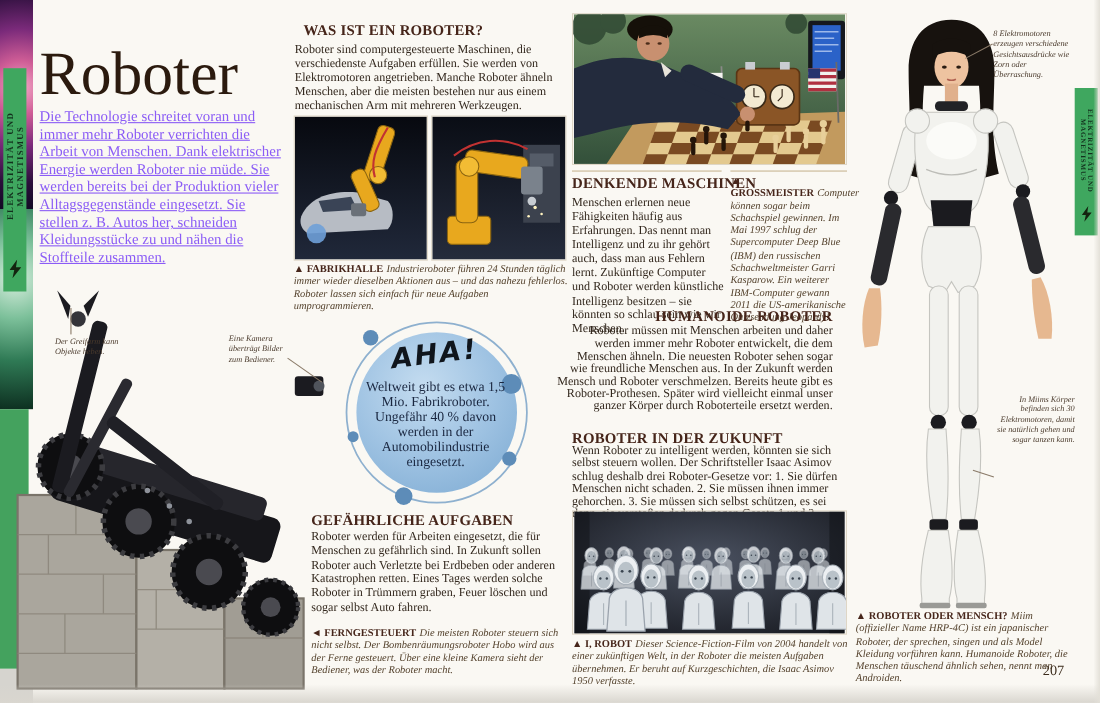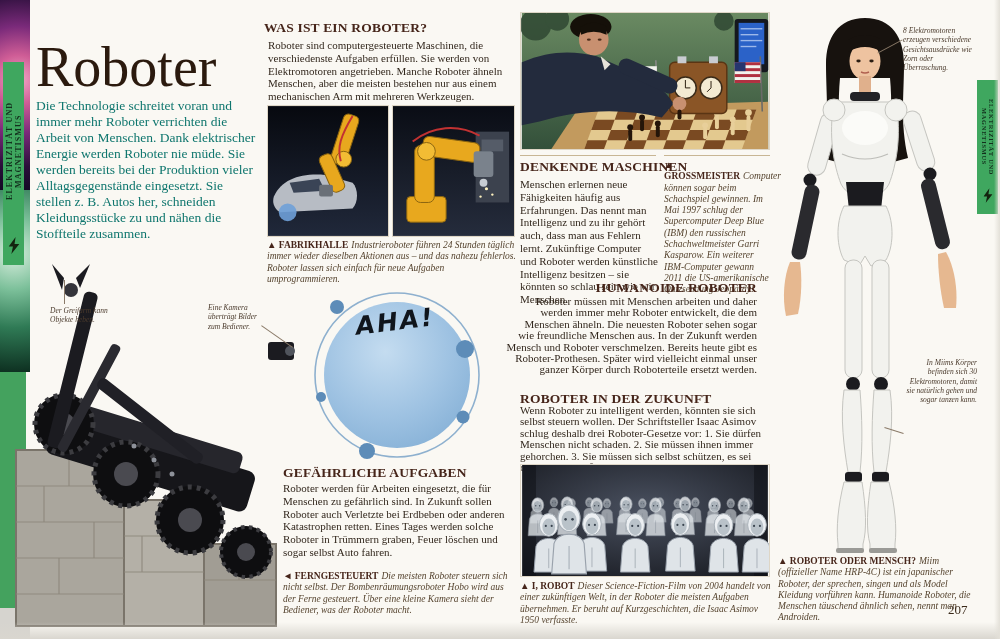--- a/index.html
+++ b/index.html
@@ -21,21 +21,21 @@
   .banner{background:#3fa75f;display:flex;flex-direction:column;align-items:center;}
   .banner-left{left:3px;top:62px;width:21px;height:203px;}
   .banner-right{left:977px;top:80px;width:21px;height:134px;}
   .vtext{writing-mode:vertical-rl;transform:rotate(180deg);font:bold 8px "Liberation Serif",serif;
     letter-spacing:1.1px;color:#13301d;margin-top:6px;height:166px;text-align:center;}
   .vtext-r{writing-mode:vertical-rl;font:bold 6.3px "Liberation Serif",serif;
     letter-spacing:.8px;color:#13301d;margin-top:5px;height:104px;text-align:center;}
   .bolt{position:absolute;bottom:7px;left:50%;transform:translateX(-50%);}
   
   .title{left:36px;top:14px;font:56px/1 "Liberation Serif",serif;color:#2b1a0e;margin-top:25px;}
-  .intro{left:36px;top:98px;width:220px;font:13.5px/16px "Liberation Serif",serif;color:#0f766e;}
+  .intro{left:36px;top:98px;width:220px;font:13.5px/16px "Liberation Serif",serif;color:#8b5cf6;text-decoration:underline;}
   .heading{font:bold 13.5px/1 "Liberation Serif",serif;color:#46251a;letter-spacing:.2px;}
   .bodytxt{font:11px/12.8px "Liberation Serif",serif;color:#33281e;}
   .cap{font:italic 9.5px/11.3px "Liberation Serif",serif;color:#55432e;}
   .cap .cl{font:bold 9.5px "Liberation Serif",serif;font-style:normal;color:#46251a;margin-right:3px;}
   .annot{font:italic 7.5px/9.3px "Liberation Serif",serif;color:#4a3a2c;}
   .leader{position:absolute;background:#8a7a68;}
   .rule{position:absolute;height:1px;background:#c8b694;}
   .photo{position:absolute;border:1px solid #ded6c6;box-sizing:border-box;}
   .pagenum{left:948px;top:602px;font:13px "Liberation Serif",serif;color:#3a2a1a;}
   
@@ -127,21 +127,21 @@
       <circle cx="140" cy="222" r="2.5"></circle>
       <circle cx="158" cy="236" r="2.5"></circle>
       <circle cx="120" cy="208" r="2.5"></circle>
     </g>
 </svg>
 <div class="abs annot" style="left:50px;top:306px;width:62px;">Der Greifarm kann Objekte heben.</div>
 <div class="leader" style="left:64px;top:280px;width:1px;height:24px;"></div>
 <div class="abs annot" style="left:208px;top:303px;width:58px;font-style:italic;">Eine Kamera überträgt Bilder zum Bediener.</div>
 <div class="leader" style="left:258px;top:336px;width:38px;height:1px;transform:rotate(35deg);"></div>
 
-<div class="abs heading" style="left:264px;top:21px;font-family:Liberation Serif, serif;">WAS IST EIN ROBOTER?</div>
+<div class="abs heading" style="left:276px;top:21px;font-family:Liberation Serif, serif;">WAS IST EIN ROBOTER?</div>
 <div class="abs bodytxt" style="left:268px;top:39px;width:250px;">Roboter sind computergesteuerte Maschinen, die verschiedenste Aufgaben erfüllen. Sie werden von Elektromotoren angetrieben. Manche Roboter ähneln Menschen, aber die meisten bestehen nur aus einem mechanischen Arm mit mehreren Werkzeugen.</div>
 
 <svg class="photo" style="left:267px;top:105px;" width="122" height="132" viewBox="0 0 122 132">
   <defs>
       <linearGradient id="fbg1" x1="0" y1="0" x2="0" y2="1">
     <stop offset="0" stop-color="#07090f"></stop>
         <stop offset="1" stop-color="#20283a"></stop>
       </linearGradient>
     </defs>
   <rect width="122" height="132" fill="url(#fbg1)"></rect>
@@ -198,20 +198,21 @@
     <circle cx="84" cy="90" r="73" fill="url(#ahag)"></circle>
     <g fill="#5d8cb8">
       <circle cx="24" cy="22" r="7"></circle>
         <circle cx="152" cy="64" r="9"></circle>
       <circle cx="150" cy="132" r="6.5"></circle>
         <circle cx="54" cy="166" r="8"></circle>
         <circle cx="8" cy="112" r="5"></circle>
     </g>
   </svg>
   <div class="aha-title">AHA!</div>
+  <div class="aha-body">Weltweit gibt es etwa 1,5 Mio. Fabrikroboter. Ungefähr 40 % davon werden in der Automobilindustrie eingesetzt.</div>
 </div>
 
 <div class="abs heading" style="left:283px;top:466px;width:233px;text-align:left;">GEFÄHRLICHE AUFGABEN</div>
 <div class="abs bodytxt" style="left:283px;top:482px;width:233px;">Roboter werden für Arbeiten eingesetzt, die für Menschen zu gefährlich sind. In Zukunft sollen Roboter auch Verletzte bei Erdbeben oder anderen Katastrophen retten. Eines Tages werden solche Roboter in Trümmern graben, Feuer löschen und sogar selbst Auto fahren.</div>
 <p class="abs cap" style="left:283px;top:571px;width:228px;margin:0;">
   <span class="cl">◄ FERNGESTEUERT</span><span>Die meisten Roboter steuern sich nicht selbst. Der Bombenräumungsroboter Hobo wird aus der Ferne gesteuert. Über eine kleine Kamera sieht der Bediener, was der Roboter macht.</span>
 </p>
 
 <svg class="photo" style="left:520px;top:12px;" width="250" height="138" viewBox="0 0 250 138">
   <defs>

